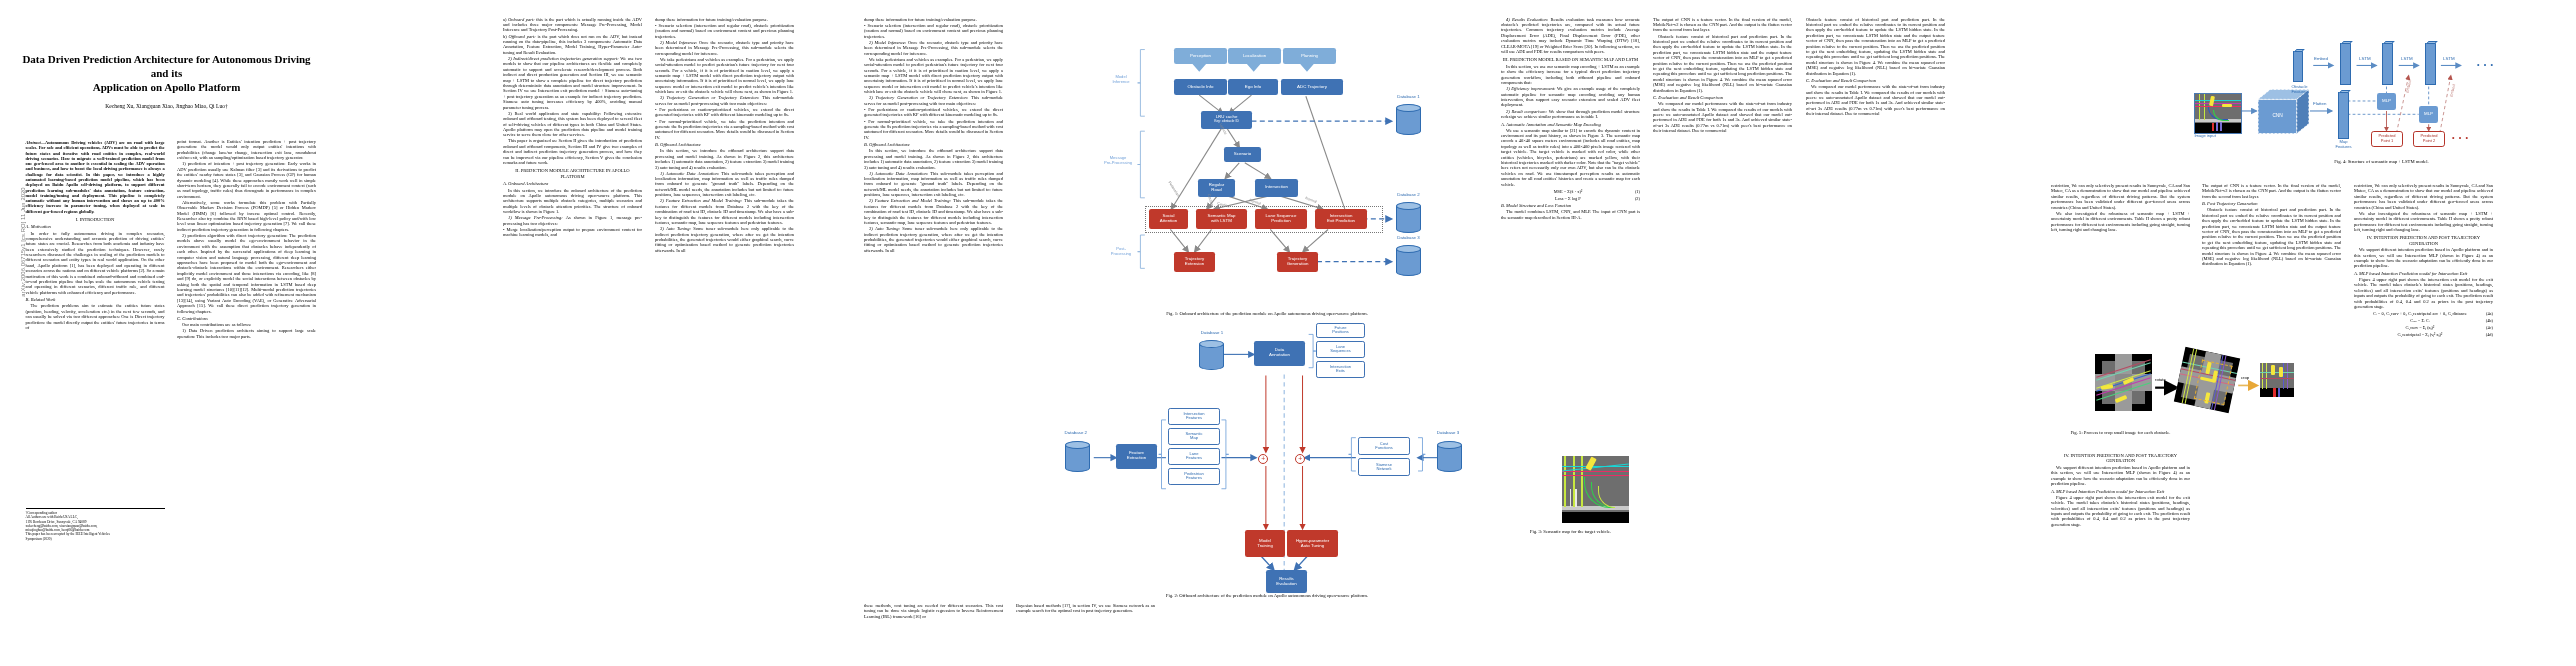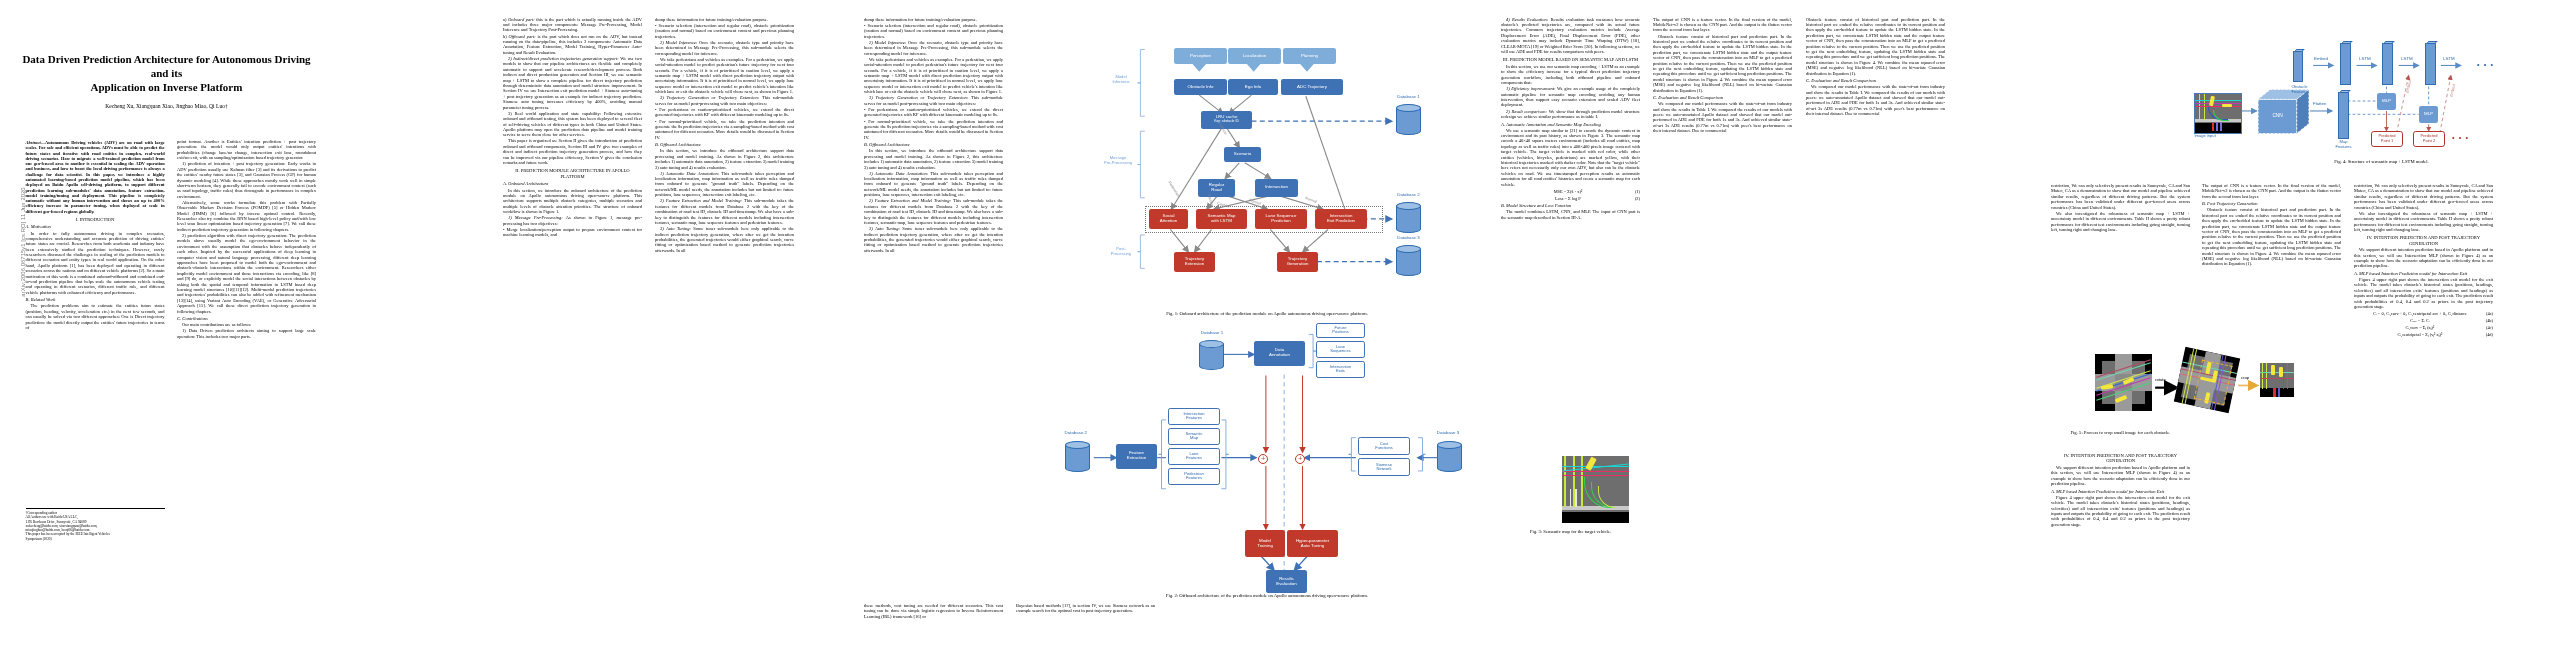--- a/index.html
+++ b/index.html
@@ -83,21 +83,21 @@
 </head>
 <body>
 
 <div id="page">
 
   <div class="arxiv-stamp">arXiv:2006.06715v1  [cs.RO]  11 Jun 2020</div>
 
   <div class="titleblock">
     <div class="ptitle">
       <div>Data Driven Prediction Architecture for Autonomous Driving and its</div>
-      <div>Application on Inverse Platform</div>
+      <div>Application on Apollo Platform</div>
     </div>
     <div class="pauthors">Kecheng Xu, Xiangquan Xiao, Jinghao Miao, Qi Luo†</div>
   </div>
 
   <div class="col" id="col1" style="left:25.6px;top:140px;width:139px;">
     <p class="noind abstract"><span class="lead">Abstract—</span><span>Autonomous Driving vehicles (ADV) are on road with large scales. For safe and efficient operations, ADVs must be able to predict the future states and iterative with road entities in complex, real-world driving scenarios. How to migrate a well-trained prediction model from one geo-fenced area to another is essential in scaling the ADV operation and business, and how to boost the local driving performance is always a challenge for data scientist. In this paper, we introduce a highly automated learning-based prediction model pipeline, which has been deployed on Baidu Apollo self-driving platform, to support different prediction learning sub-modules' data annotation, feature extraction, model training/tuning and deployment. This pipeline is completely automatic without any human intervention and shows an up to 400% efficiency increase in parameter tuning, when deployed at scale in different geo-fenced regions globally.</span></p>
     <div class="sec">I. INTRODUCTION</div>
     <div class="subsec">A. Motivation</div>
     <p>In order to fully autonomous driving in complex scenarios, comprehensive understanding and accurate prediction of driving entities' future states are crucial. Researches from both academia and industry have been extensively studied the prediction techniques. However, rarely researchers discussed the challenges in scaling of the prediction models to different scenarios and entity types in real world application. On the other hand, Apollo platform [1], has been deployed and operating in different scenarios across the nations and on different vehicle platforms [2]. So a main motivation of this work is a combined onboard-offboard and combined end-to-end prediction pipeline that helps scale the autonomous vehicle testing and operating in different scenarios, different traffic rule, and different vehicle platforms with enhanced efficiency and performance.</p>
     <div class="subsec">B. Related Work</div>

